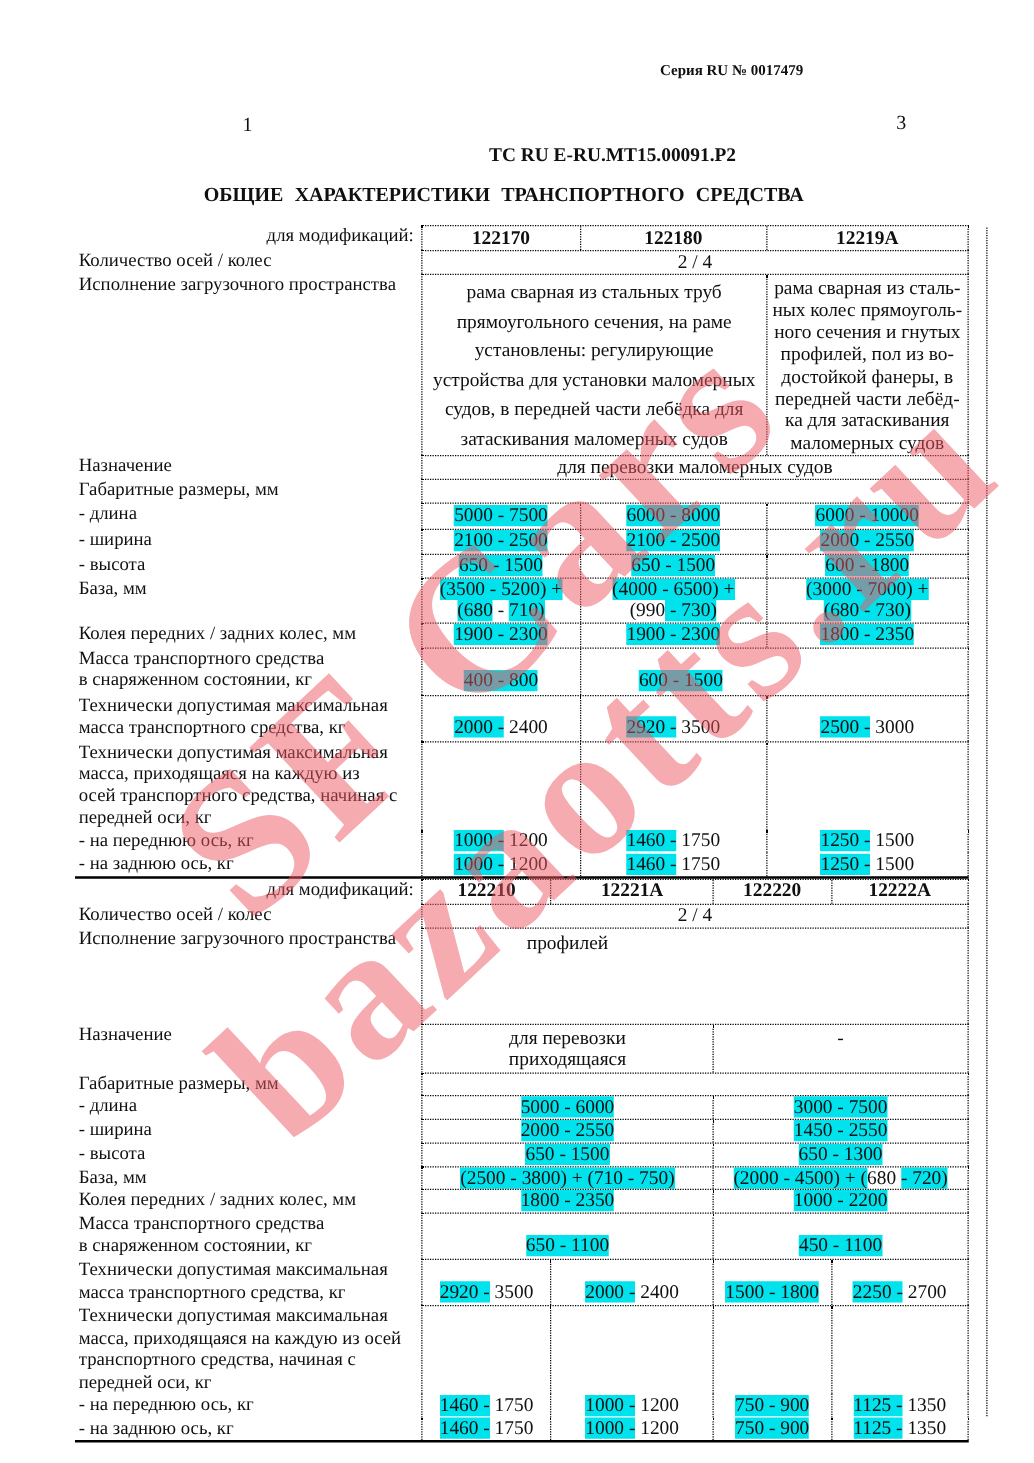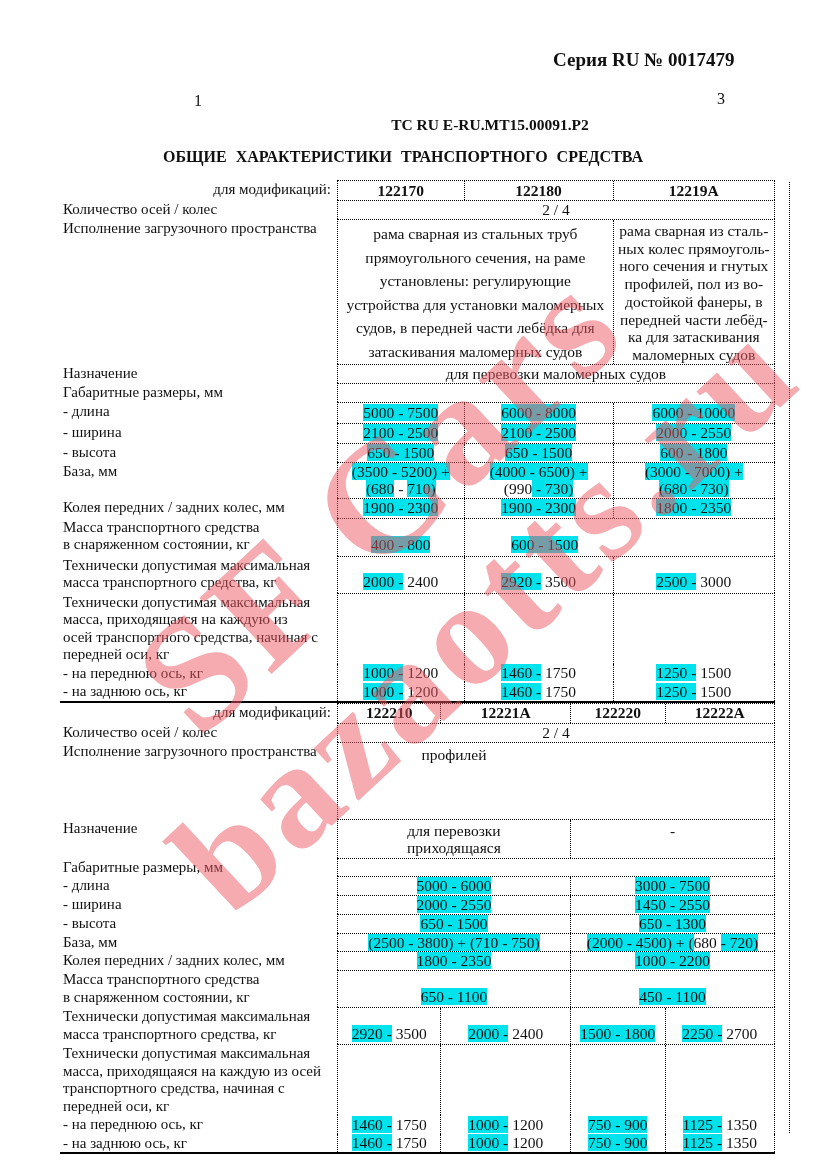--- a/index.html
+++ b/index.html
@@ -2,21 +2,21 @@
 <html><head>
 <meta charset="utf-8">
 <style>
   html,body{margin:0;padding:0;}
   body{
     width:827px;height:1170px;background:#ffffff;overflow:hidden;position:relative;
     font-family:"Liberation Serif","DejaVu Serif",serif;color:#101010;font-size:15.5px;
     --hl:#00e2ec;
   }
   .page{position:absolute;inset:0;}
-  .serial{position:absolute;top:49px;left:553px;font-weight:bold;font-size:19px;}
+  .serial{position:absolute;top:49px;left:528px;font-weight:bold;font-size:12px;}
   .pageno{position:absolute;font-size:16px;}
   .pleft{top:92px;left:194px;}
   .pright{top:90px;left:717px;}
   .docnum{position:absolute;top:116px;left:160px;width:660px;text-align:center;font-weight:bold;font-size:15.5px;}
   .heading{position:absolute;top:148px;left:163px;font-weight:bold;font-size:16px;word-spacing:5px;}
   .tables{position:absolute;top:180px;left:60px;width:715px;}
   .trow{display:flex;align-items:stretch;}
   .rlabel{flex:0 0 277px;width:277px;box-sizing:border-box;line-height:17.5px;padding:1px 6px 0 3px;font-size:15px;}
   .rlabel.right{text-align:right;}
   .tarea{flex:1;display:flex;box-sizing:border-box;border-left:1.6px dotted #000;border-right:1.6px dotted #000;border-top:1.6px dotted #000;}

